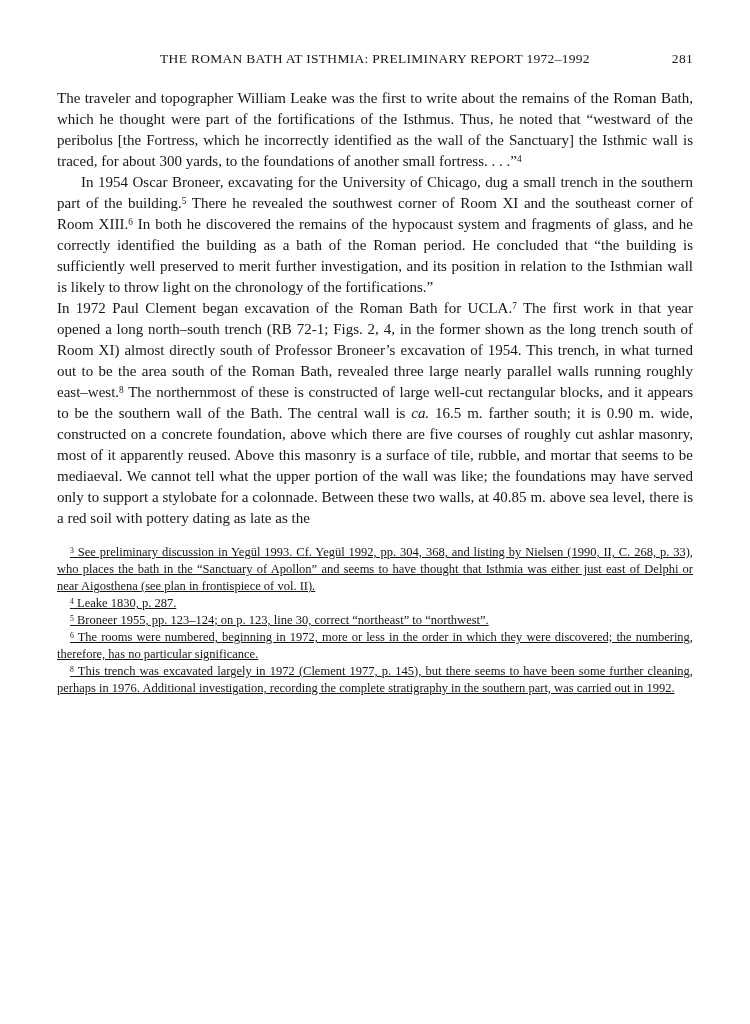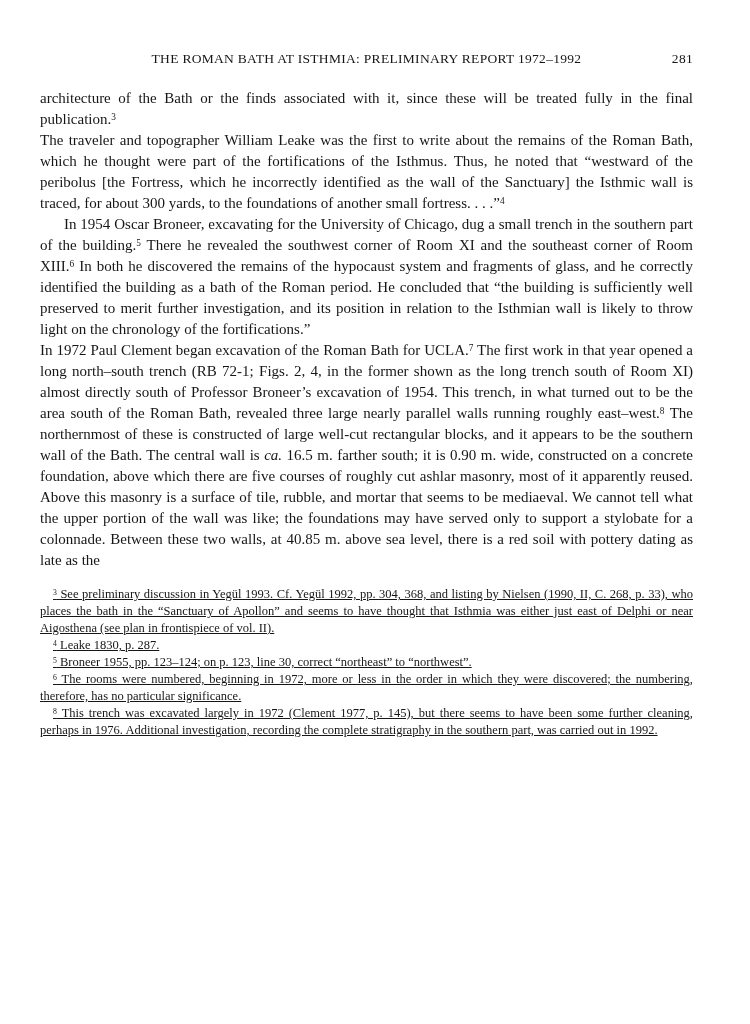--- a/index.html
+++ b/index.html
@@ -11,21 +11,21 @@
     width: 750px;
     height: 1024px;
     overflow: hidden;
     font-family: "Liberation Serif", "DejaVu Serif", serif;
     color: #161616;
   }
   .page {
     box-sizing: border-box;
     width: 750px;
     height: 1024px;
-    padding: 50px 57px 0 40px;
+    padding: 50px 57px 0 57px;
     overflow: hidden;
     background: #ffffff;
   }
   .running-head {
     position: relative;
     text-align: center;
     font-size: 13.5px;
     line-height: 17px;
     letter-spacing: 0.3px;
     margin-bottom: 21px;
@@ -76,21 +76,20 @@
 </head>
 <body>
 
 <div class="page">
   <div class="running-head">
     <span class="head-title">THE ROMAN BATH AT ISTHMIA: PRELIMINARY REPORT 1972–1992</span>
     <span class="page-number">281</span>
   </div>
 
   <div class="body-text">
-      <p class="para">architecture of the Bath or the finds associated with it, since these will be treated fully in the final publication.<sup class="fnmark">3</sup></p>
       <p class="para">The traveler and topographer William Leake was the first to write about the remains of the Roman Bath, which he thought were part of the fortifications of the Isthmus. Thus, he noted that “westward of the peribolus [the Fortress, which he incorrectly identified as the wall of the Sanctuary] the Isthmic wall is traced, for about 300 yards, to the foundations of another small fortress. . . .”<sup class="fnmark">4</sup></p>
       <p class="para indent">In 1954 Oscar Broneer, excavating for the University of Chicago, dug a small trench in the southern part of the building.<sup class="fnmark">5</sup> There he revealed the southwest corner of Room XI and the southeast corner of Room XIII.<sup class="fnmark">6</sup> In both he discovered the remains of the hypocaust system and fragments of glass, and he correctly identified the building as a bath of the Roman period. He concluded that “the building is sufficiently well preserved to merit further investigation, and its position in relation to the Isthmian wall is likely to throw light on the chronology of the fortifications.”</p>
       <p class="para">In 1972 Paul Clement began excavation of the Roman Bath for UCLA.<sup class="fnmark">7</sup> The first work in that year opened a long north–south trench (RB 72-1; Figs. 2, 4, in the former shown as the long trench south of Room XI) almost directly south of Professor Broneer’s excavation of 1954. This trench, in what turned out to be the area south of the Roman Bath, revealed three large nearly parallel walls running roughly east–west.<sup class="fnmark">8</sup> The northernmost of these is constructed of large well-cut rectangular blocks, and it appears to be the southern wall of the Bath. The central wall is <i>ca.</i> 16.5 m. farther south; it is 0.90 m. wide, constructed on a concrete foundation, above which there are five courses of roughly cut ashlar masonry, most of it apparently reused. Above this masonry is a surface of tile, rubble, and mortar that seems to be mediaeval. We cannot tell what the upper portion of the wall was like; the foundations may have served only to support a stylobate for a colonnade. Between these two walls, at 40.85 m. above sea level, there is a red soil with pottery dating as late as the</p>
     </div>
 
   <div class="footnotes">
       <p class="footnote"><sup class="fnmark">3</sup> See preliminary discussion in Yegül 1993. Cf. Yegül 1992, pp. 304, 368, and listing by Nielsen (1990, II, C. 268, p. 33), who places the bath in the “Sanctuary of Apollon” and seems to have thought that Isthmia was either just east of Delphi or near Aigosthena (see plan in frontispiece of vol. II).</p>
       <p class="footnote"><sup class="fnmark">4</sup> Leake 1830, p. 287.</p>
       <p class="footnote"><sup class="fnmark">5</sup> Broneer 1955, pp. 123–124; on p. 123, line 30, correct “northeast” to “northwest”.</p>
       <p class="footnote"><sup class="fnmark">6</sup> The rooms were numbered, beginning in 1972, more or less in the order in which they were discovered; the numbering, therefore, has no particular significance.</p>

